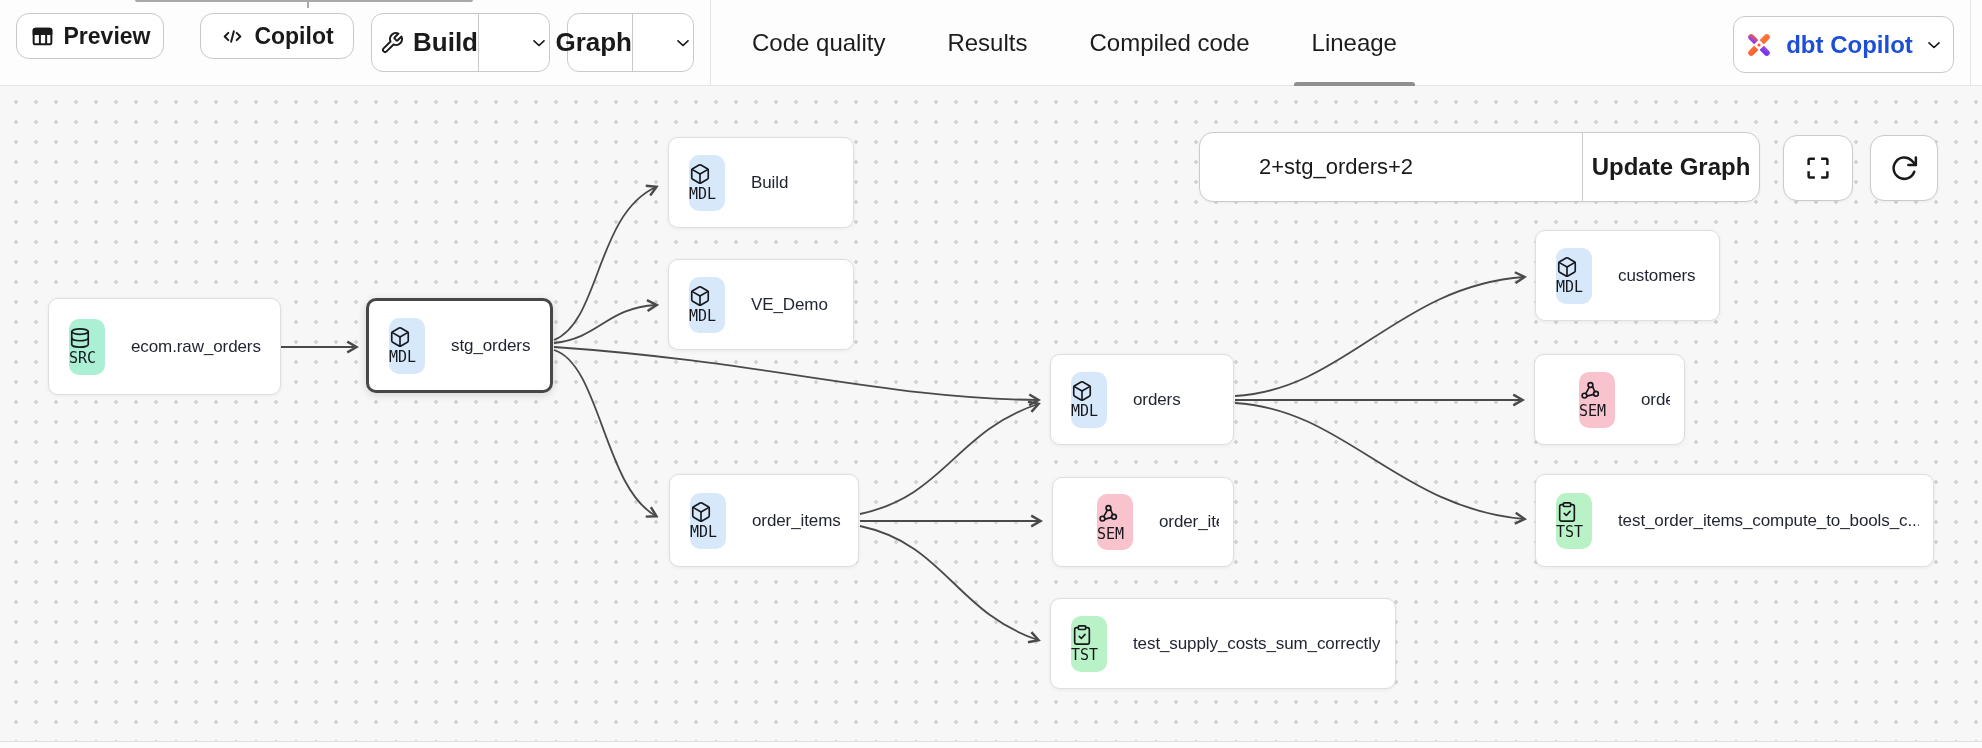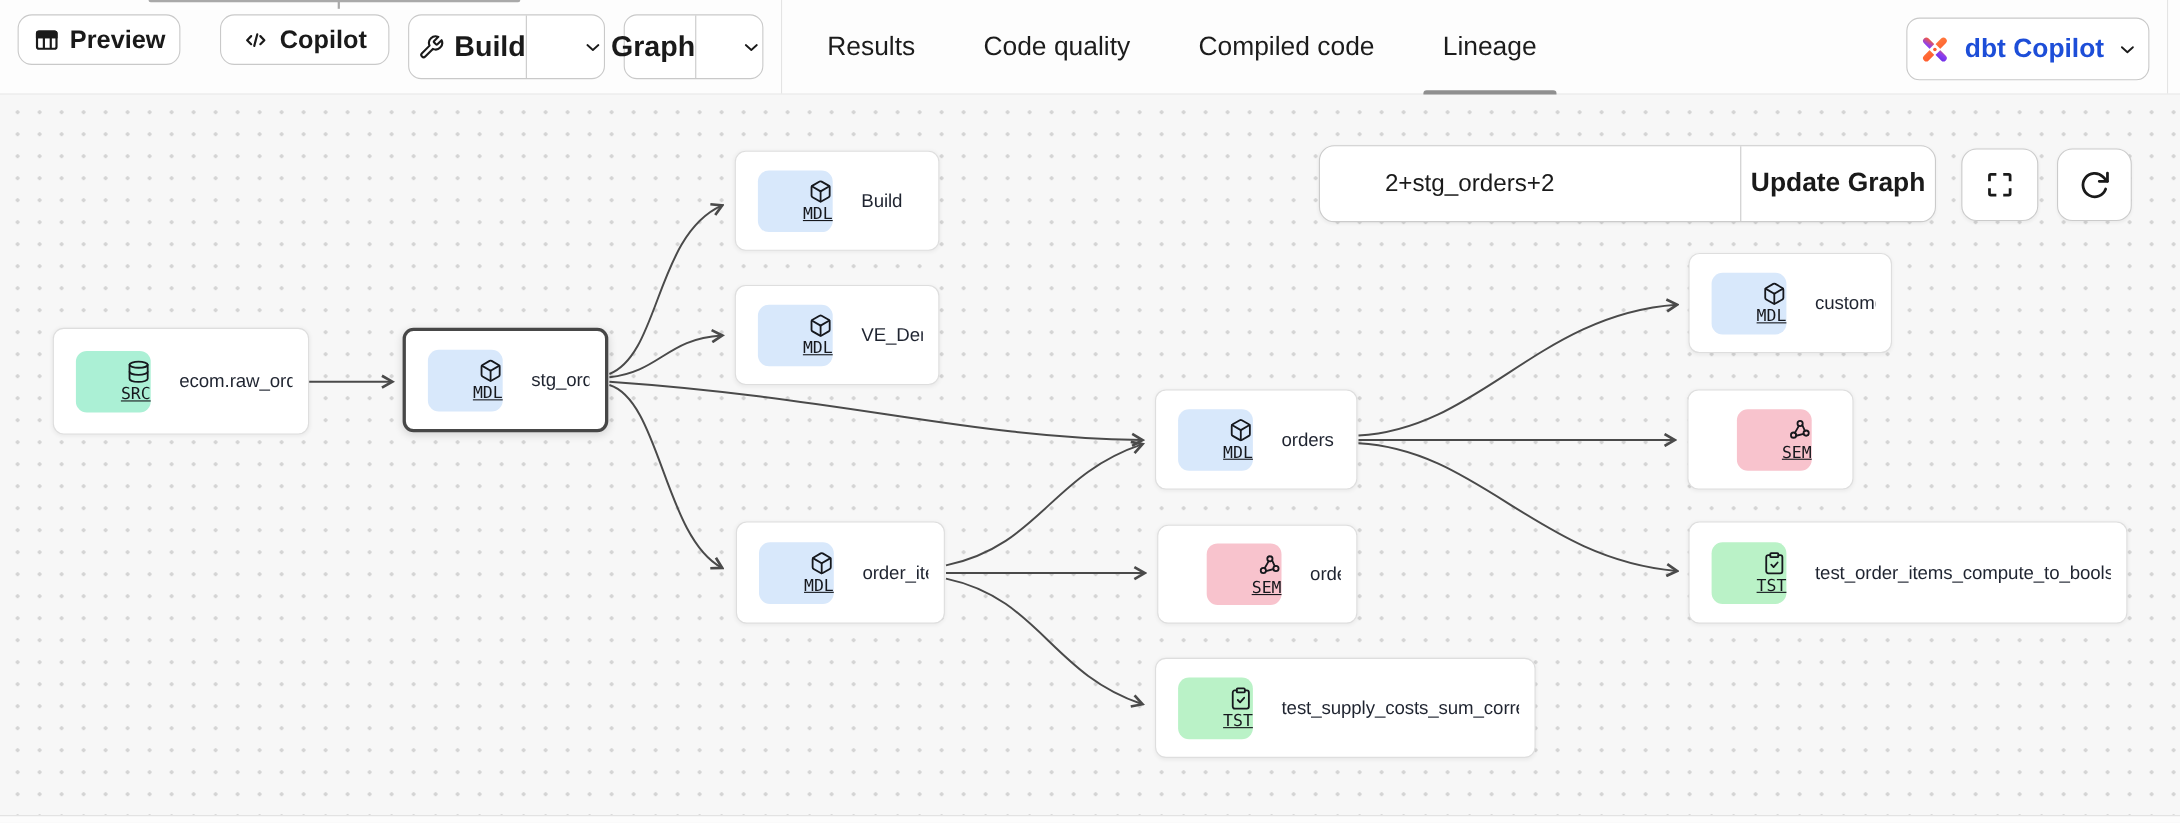--- a/index.html
+++ b/index.html
@@ -47,22 +47,22 @@
   .update-btn { flex:1; border-left:1.5px solid #cbcbcb; display:flex; align-items:center; justify-content:center;
                 font-size:24px; font-weight:700; color:#1a1a1a; cursor:pointer; }
   .icon-btn { position:absolute; top:135px; width:70px; height:66px; background:#fff; border:1.5px solid #cbcbcb;
               border-radius:14px; display:flex; align-items:center; justify-content:center; cursor:pointer;
               box-shadow:0 1px 3px rgba(0,0,0,.05); color:#222; }
 
   
   .node { position:absolute; background:#fff; border:1.5px solid #dedede; border-radius:10px;
           display:flex; align-items:center; box-shadow:0 1px 4px rgba(0,0,0,.06); cursor:pointer; }
   .node.selected { border:3px solid #474747; box-shadow:0 2px 8px rgba(0,0,0,.14); }
-  .badge { width:68px; height:56px; border-radius:10px; margin-left:20px; flex:0 0 auto;
-           display:flex; flex-direction:column; align-items:flex-end; justify-content:center; gap:1px; color:#16181d;text-decoration:underline; }
+  .badge { width:36px; height:56px; border-radius:10px; margin-left:20px; flex:0 0 auto;
+           display:flex; flex-direction:column; align-items:flex-start; justify-content:center; gap:1px; color:#16181d; }
   .badge svg { display:block; }
   .badge .badge-label { font-family:"DejaVu Sans Mono", monospace; font-size:15px; line-height:16px; color:#16181d; }
   .badge-src { background:#abf0d5; }
   .badge-mdl { background:#d8e8fb; }
   .badge-sem { background:#f8c3cd;margin-left:44px; }
   .badge-tst { background:#baf2c7; }
   .node-label { margin-left:26px; margin-right:14px; font-size:17px; letter-spacing:-0.1px; color:#1f2430;
                 white-space:nowrap; overflow:hidden; }
 </style>
 </head>
@@ -330,22 +330,22 @@
           <svg width="20" height="20" viewBox="0 0 24 24" fill="none" stroke="#1a1a1a" stroke-width="2" stroke-linecap="round" stroke-linejoin="round">
               <polyline points="6 9.5 12 15 18 9.5"></polyline>
             </svg>
         </span>
       </div>
     </div>
 
     <div class="vdiv" style="left:710px;"></div>
 
     <div class="tabs">
+      <div class="tab">Code quality</div>
       <div class="tab">Results</div>
-      <div class="tab">Code quality</div>
       <div class="tab">Compiled code</div>
       <div class="tab active">Lineage</div>
     </div>
 
     <div class="vdiv" style="left:1970px;"></div>
 
     <div class="copilot">
       <span class="icon">
         <svg width="32" height="32" viewBox="0 0 32 32">
           <defs>

